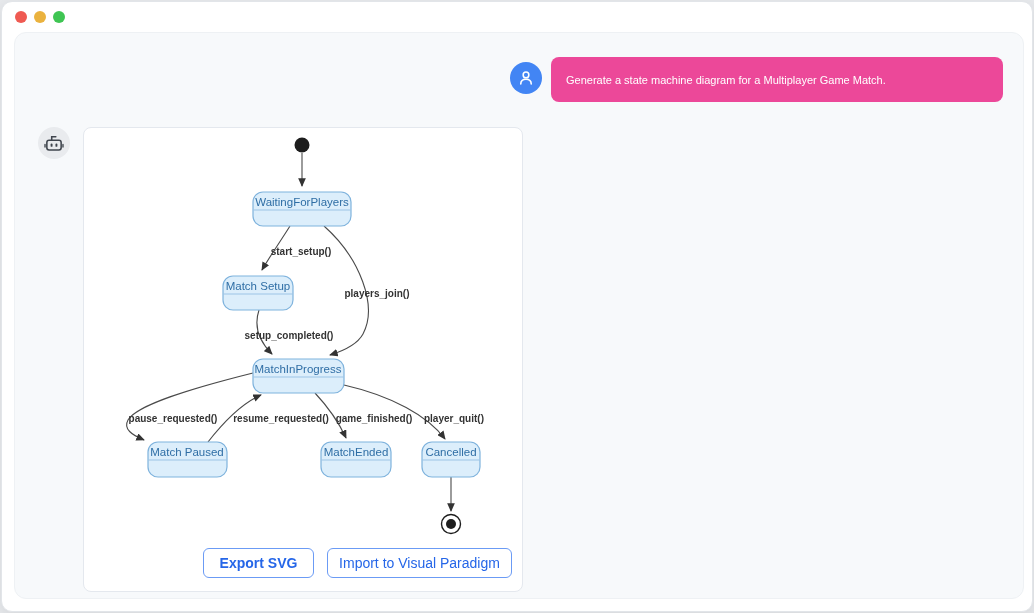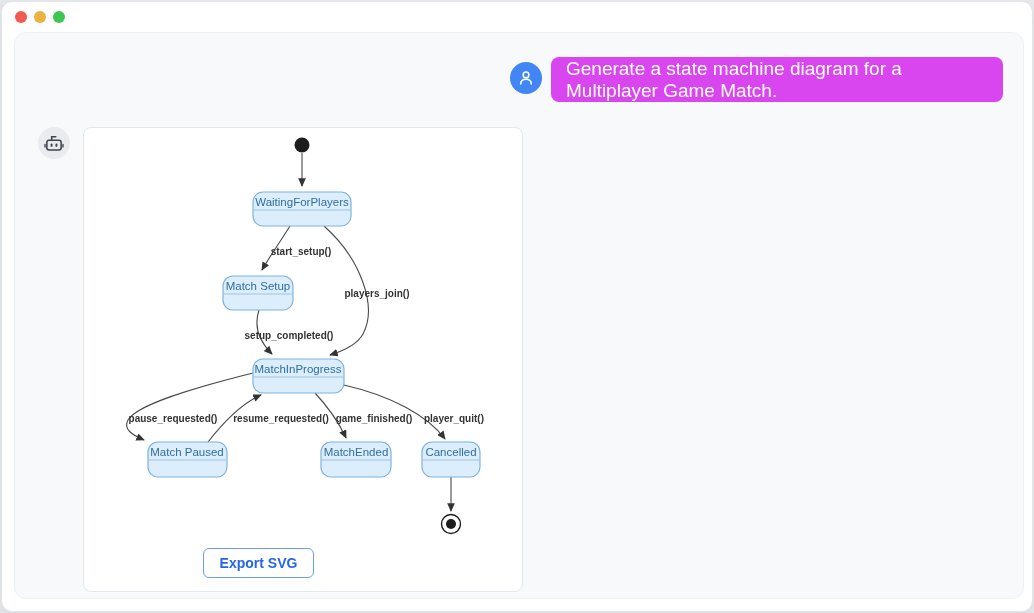--- a/index.html
+++ b/index.html
@@ -14,22 +14,22 @@
   .tl.yellow { left:32px;  background:#eab23e; }
   .tl.green  { left:51px;  background:#3fc553; }
   .panel { position:absolute; left:12px; top:30px; width:1010px; height:567px;
            background:#f7f9fb; border:1px solid #eef1f4; border-radius:12px; }
 
   
   .user-avatar { position:absolute; left:495px; top:29px; width:32px; height:32px;
                  border-radius:50%; background:#4285f4; display:flex;
                  align-items:center; justify-content:center; }
   .user-bubble { position:absolute; left:536px; top:24px; width:452px; height:45px;
-                 background:#d946ef; border-radius:8px; color:#ffffff;
-                 font-size:19px; display:flex; align-items:center; padding:0 15px; }
+                 background:#ec4899; border-radius:8px; color:#ffffff;
+                 font-size:11px; display:flex; align-items:center; padding:0 15px; }
 
   
   .bot-avatar { position:absolute; left:23px; top:94px; width:32px; height:32px;
                 border-radius:50%; background:#e9ebee; display:flex;
                 align-items:center; justify-content:center; }
   .card { position:absolute; left:68px; top:94px; width:440px; height:465px;
           background:#ffffff; border:1px solid #e4e8ee; border-radius:8px; }
   .card svg.diagram { position:absolute; left:0; top:0; }
 
   .btn { position:absolute; top:420px; height:30px; background:#ffffff;
@@ -146,16 +146,19 @@
 
         <g>
           <circle cx="367" cy="396" r="9.5" fill="#ffffff" stroke="#1d1d1d" stroke-width="1.4"></circle>
           <circle cx="367" cy="396" r="5" fill="#1d1d1d"></circle>
         </g>
       </svg>
 
       <button class="btn btn-export">
         <span>Export SVG</span>
       </button>
+      <button class="btn btn-import">
+        <span>Import to Visual Paradigm</span>
+      </button>
     </div>
 
   </div>
 </div>
 
 </body></html>

